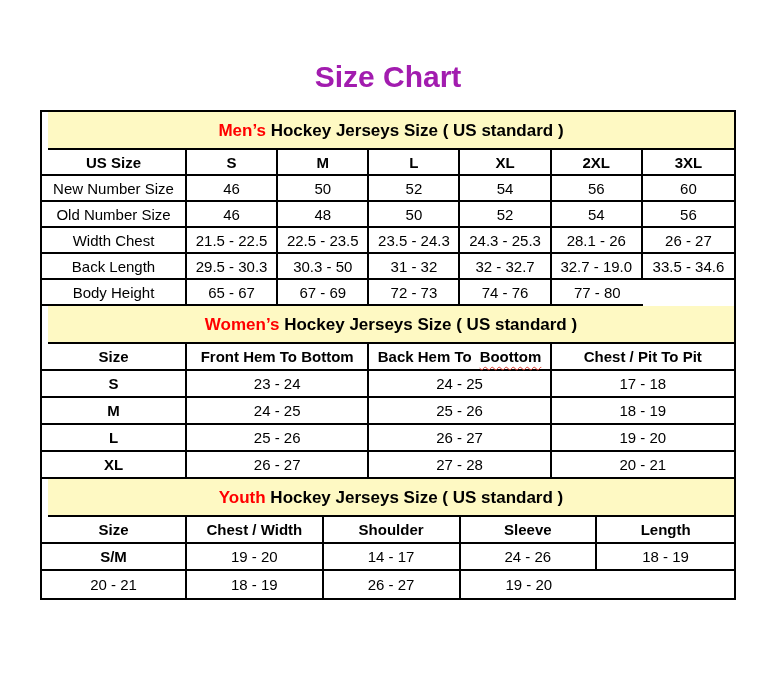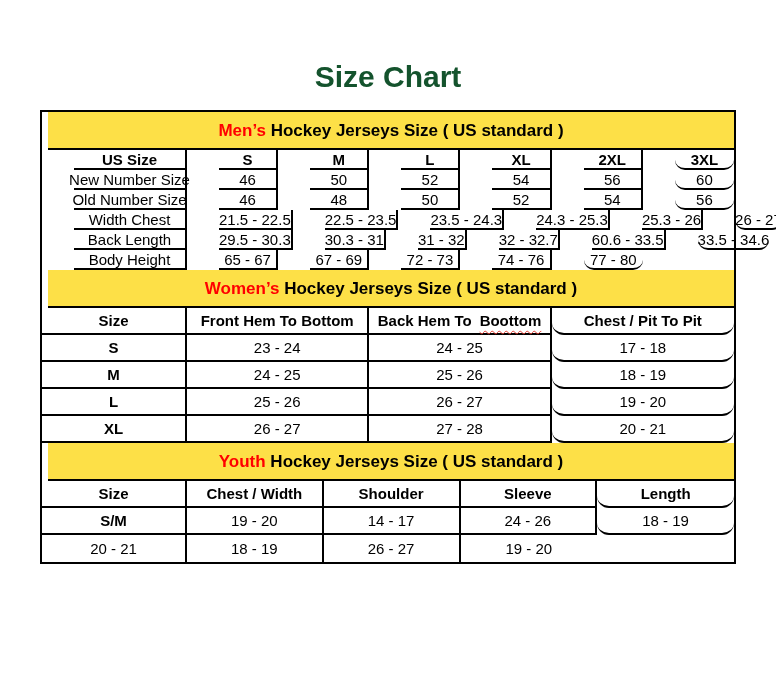--- a/index.html
+++ b/index.html
@@ -9,32 +9,32 @@
     background: #ffffff;
     font-family: "Liberation Sans", sans-serif;
     color: #000000;
   }
   .title {
     margin: 0;
     padding-top: 60px;
     text-align: center;
     font-size: 30px;
     font-weight: bold;
-    color: #14532d;
+    color: #a21caf;
   }
   .chart {
     width: 696px;
     margin: 16px auto 0 auto;
     border: 2px solid #000000;
   }
   .banner {
     height: 38px;
     line-height: 38px;
     text-align: center;
-    background: #fde047;
+    background: #fef9c3;
     border-bottom: 2px solid #000000;
     font-weight: bold;
     font-size: 17px;
     white-space: pre;
     margin-left: 6px;
   }
   .hl { color: #ff0000; }
   .trow { display: grid; }
   .mens-row   { grid-template-columns: 145px repeat(6, 1fr); }
   .womens-row { grid-template-columns: 145px repeat(3, 1fr); }
@@ -42,22 +42,22 @@
   .cell {
     display: flex;
     align-items: center;
     justify-content: center;
     border-right: 2px solid #000000;
     border-bottom: 2px solid #000000;
     font-size: 15px;
     height: 27px;
     white-space: pre;
   }
-  .sec-mens .cell { height: 20px; margin-left: 32px; }
-  .trow .cell:last-child { border-right: 0; border-radius: 12px; }
+  .sec-mens .cell { height: 26px; }
+  .trow .cell:last-child { border-right: 0; }
   .hcell { font-weight: bold; }
   .sec-womens .label-cell, .sec-youth .label-cell { font-weight: bold; }
   .sec-youth .tbody .trow:last-child .cell { border-bottom: 0; }
   .wavy {
     margin-left: 8px;
     text-decoration: underline wavy #e03c31;
     text-decoration-thickness: 1px;
     text-underline-offset: 4px;
     text-decoration-skip-ink: none;
   }
@@ -99,30 +99,30 @@
             <div class="cell">52</div>
             <div class="cell">54</div>
             <div class="cell">56</div>
           </div>
           <div class="trow mens-row">
             <div class="cell label-cell">Width Chest</div>
             <div class="cell">21.5 - 22.5</div>
             <div class="cell">22.5 - 23.5</div>
             <div class="cell">23.5 - 24.3</div>
             <div class="cell">24.3 - 25.3</div>
-            <div class="cell">25.3 - 26</div>
+            <div class="cell">28.1 - 26</div>
             <div class="cell">26 - 27</div>
           </div>
           <div class="trow mens-row">
             <div class="cell label-cell">Back Length</div>
             <div class="cell">29.5 - 30.3</div>
-            <div class="cell">30.3 - 31</div>
+            <div class="cell">30.3 - 50</div>
             <div class="cell">31 - 32</div>
             <div class="cell">32 - 32.7</div>
-            <div class="cell">60.6 - 33.5</div>
+            <div class="cell">32.7 - 19.0</div>
             <div class="cell">33.5 - 34.6</div>
           </div>
           <div class="trow mens-row">
             <div class="cell label-cell">Body Height</div>
             <div class="cell">65 - 67</div>
             <div class="cell">67 - 69</div>
             <div class="cell">72 - 73</div>
             <div class="cell">74 - 76</div>
             <div class="cell">77 - 80</div>
           </div>

